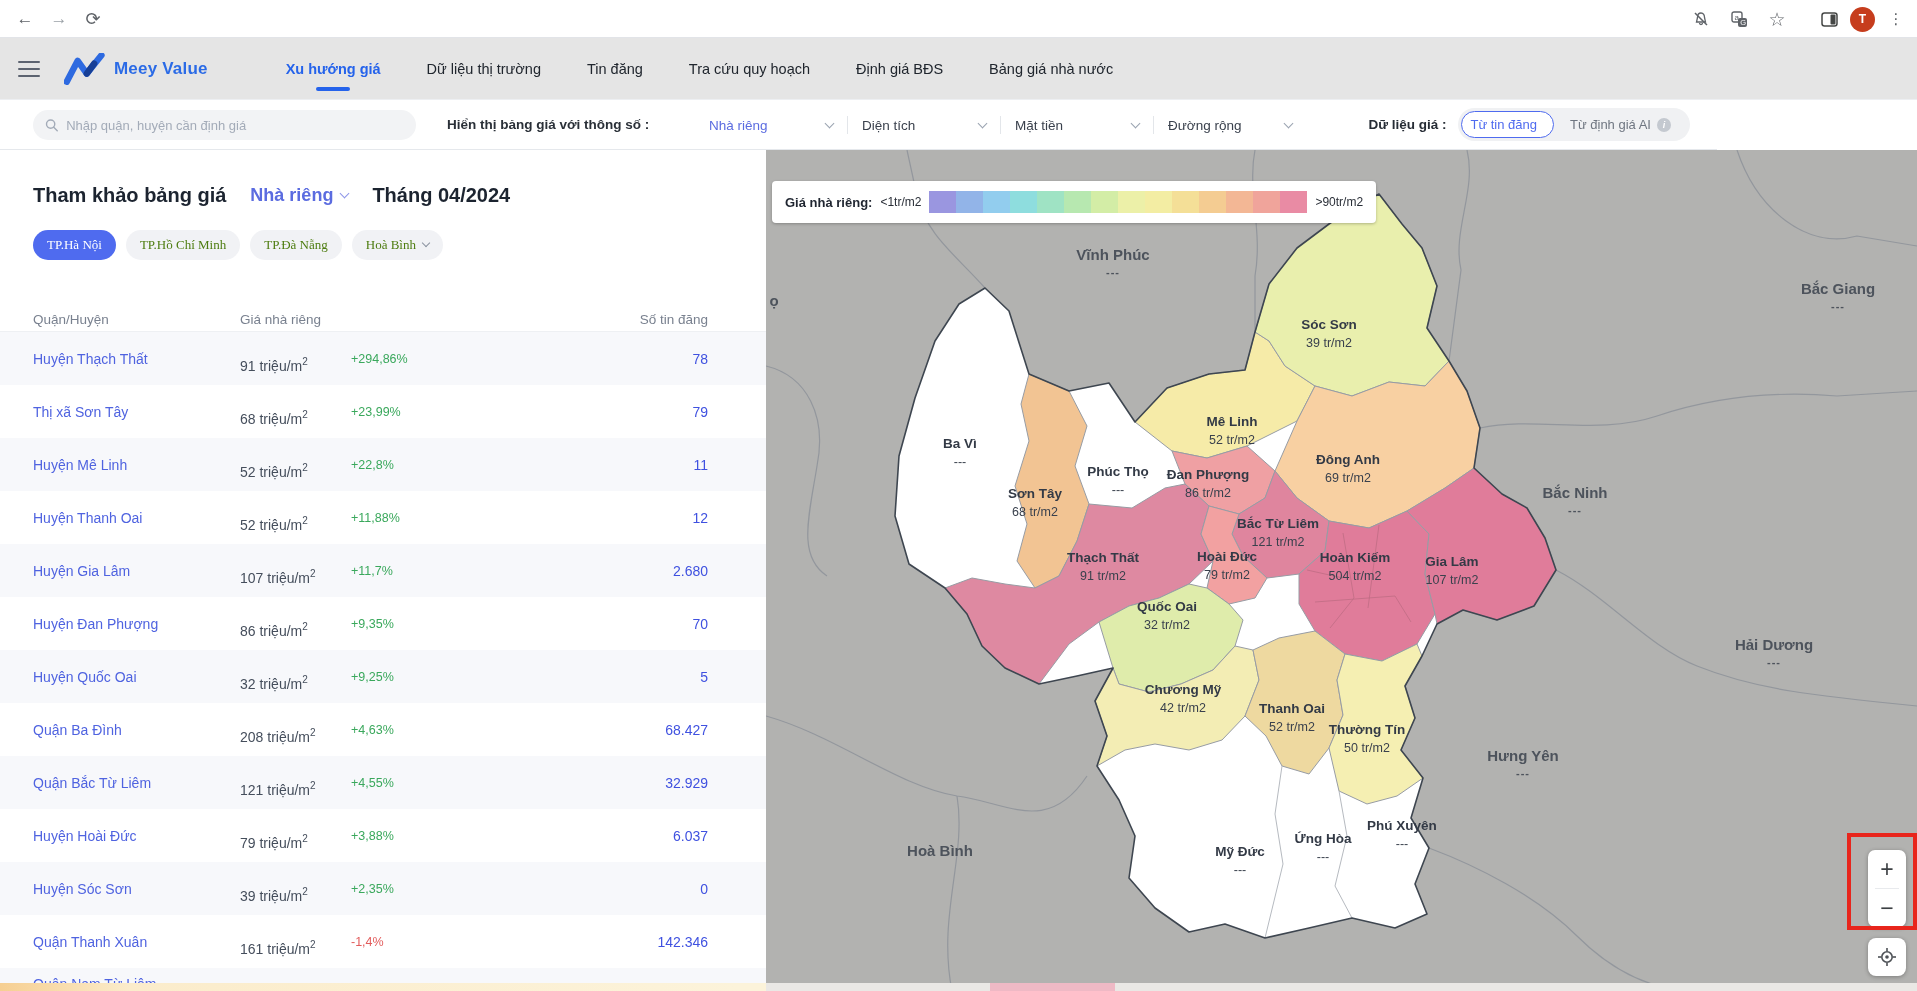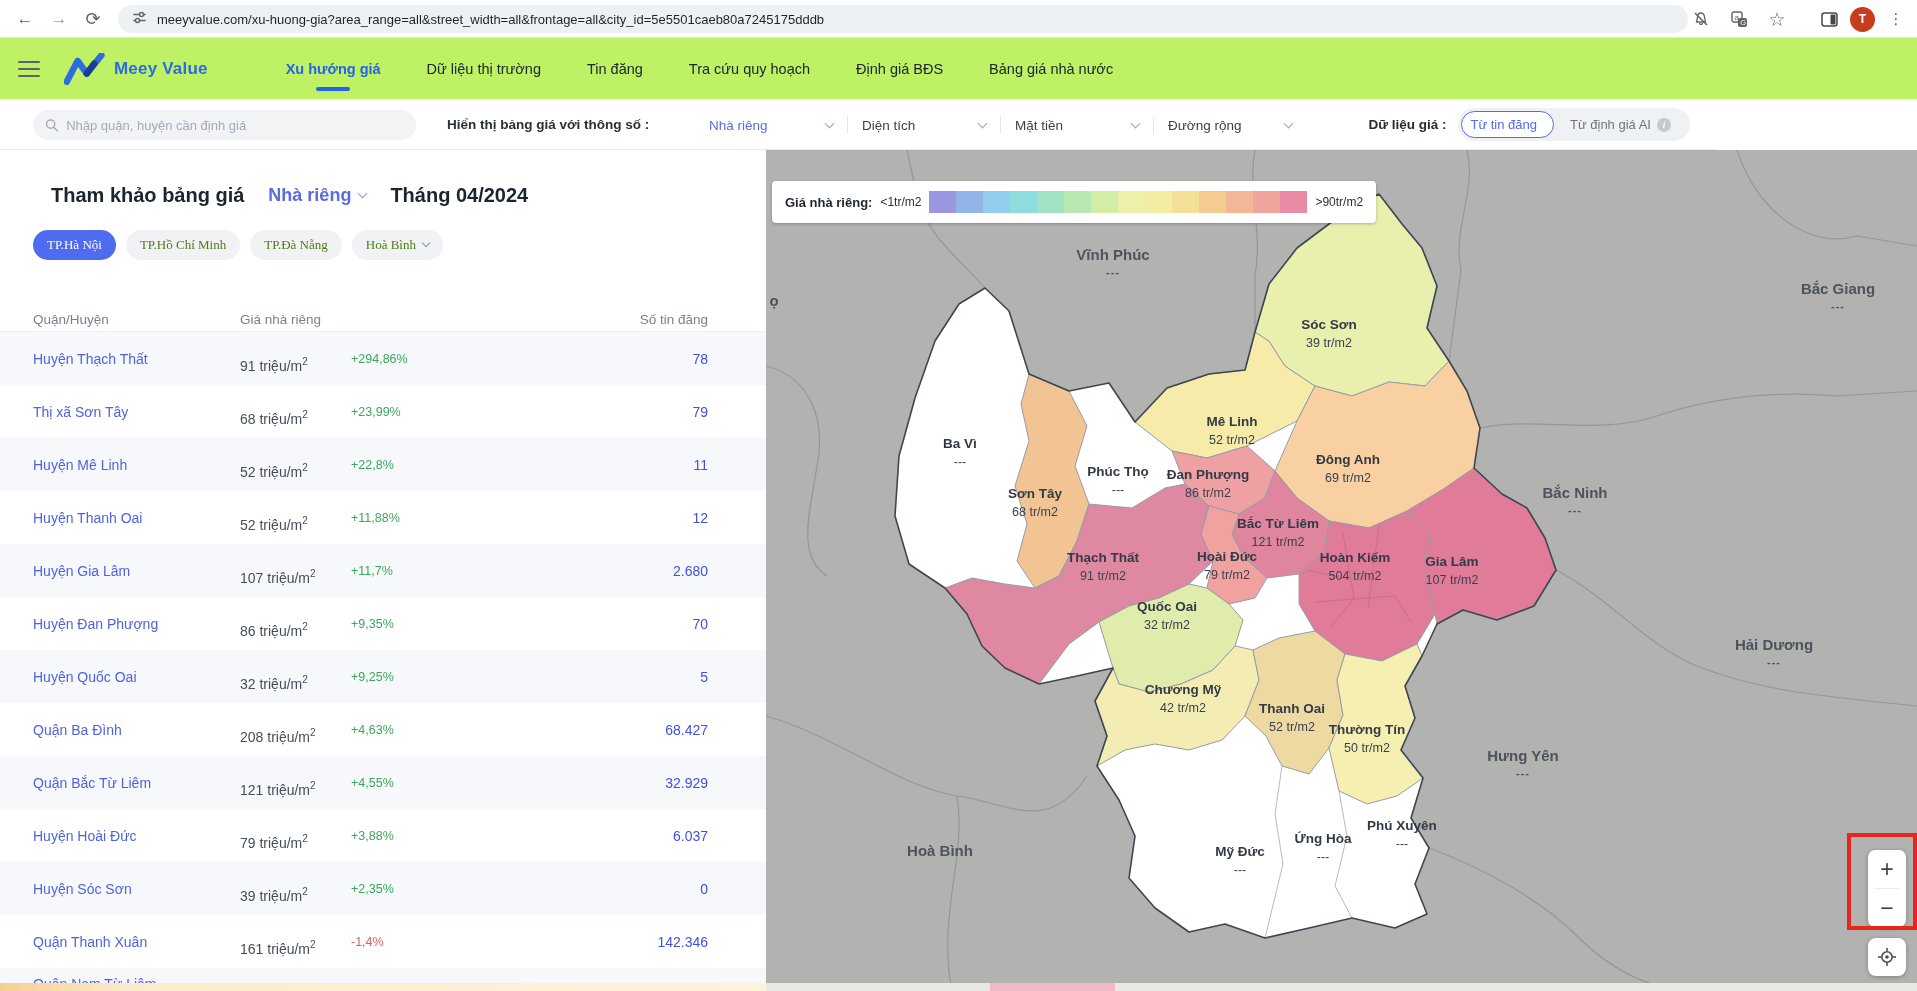--- a/index.html
+++ b/index.html
@@ -14,21 +14,21 @@
   .tb-ic.fwd { color:#9aa0a6; }
   .omnibox { position:absolute; left:118px; top:5px; width:1570px; height:28px; background:#eef1f4;
     border-radius:14px; display:flex; align-items:center; padding:0 14px; gap:10px; }
   .omni-url { font-size:13px; color:#1f2328; white-space:nowrap; overflow:hidden; }
   .tb-right { position:absolute; right:4px; top:0; height:38px; display:flex; align-items:center; gap:4px; }
   .avatar { width:25px; height:25px; border-radius:50%; background:#c63d1d; color:#fff; font-size:12px;
     font-weight:bold; display:flex; align-items:center; justify-content:center; }
   svg .ln { stroke:#5f6368; stroke-width:1.6; fill:none; stroke-linecap:round; }
 
   
-  .site-header { position:absolute; left:0; top:38px; width:1917px; height:62px; background:#bef264;
+  .site-header { position:absolute; left:0; top:38px; width:1917px; height:62px; background:#e5e5e5;
     border-bottom:1px solid #edeff2; display:flex; align-items:center; }
   .hamburger { width:22px; margin-left:18px; cursor:pointer; }
   .hamburger span { display:block; height:2px; background:#5c6370; margin:5px 0; border-radius:1px; }
   .logo { display:flex; align-items:center; gap:8px; margin-left:24px; cursor:pointer; }
   .logo-text { font-size:17px; font-weight:bold; color:#2b6be6; letter-spacing:.2px; }
   .nav { display:flex; gap:46px; margin-left:78px; }
   .nav a { font-size:14.5px; color:#20262e; font-weight:500; text-decoration:none; position:relative;
     padding:10px 0; cursor:pointer; }
   .nav a.active { color:#2563eb; font-weight:bold; }
   .nav a.active::after { content:""; position:absolute; left:50%; transform:translateX(-50%);
@@ -54,21 +54,21 @@
   .ps-label { font-size:13.5px; color:#262c35; font-weight:600; }
   .toggle-group { background:#f0f1f3; border-radius:17px; padding:3px; display:flex; align-items:center; }
   .tg-opt { font-size:13px; padding:5px 16px; border-radius:15px; color:#6f7681; cursor:pointer;
     display:flex; align-items:center; gap:6px; white-space:nowrap; }
   .tg-opt.sel { background:#fff; border:1px solid #4f6bef; color:#4f6bef;padding-left:8px; }
   .info-dot { width:14px; height:14px; border-radius:50%; background:#c4c9d0; color:#fff; font-size:9px;
     display:flex; align-items:center; justify-content:center; font-weight:bold; font-style:italic; }
 
   
   .panel { position:absolute; left:0; top:150px; width:766px; height:841px; background:#fff; overflow:hidden; }
-  .title-row { position:absolute; left:33px; top:34px; display:flex; align-items:center; gap:24px;margin-left:18px; }
+  .title-row { position:absolute; left:33px; top:34px; display:flex; align-items:center; gap:24px; }
   .p-title { font-size:20px; font-weight:bold; color:#1c2430; }
   .p-type { font-size:18px; font-weight:600; color:#5b6ce0; display:flex; align-items:center; gap:8px; cursor:pointer; }
   .p-type .chev { border-color:#8e96e8; }
   .p-month { font-size:20px; font-weight:bold; color:#1c2430; }
   .pills { position:absolute; left:33px; top:80px; display:flex; gap:10px;font-family:Liberation Serif, serif; }
   .pill { height:30px; border-radius:15px; background:#f1f2f5; color:#4d7c0f; font-size:13px;
     display:flex; align-items:center; padding:0 14px; gap:7px; cursor:pointer; white-space:nowrap; }
   .pill.active { background:#4f6bef; color:#fff; }
   .pill .chev { border-color:#8b93a0; width:6px; height:6px; }
 
@@ -125,31 +125,20 @@
     border-radius:8px; box-shadow:0 1px 4px rgba(0,0,0,.3); display:flex; align-items:center;
     justify-content:center; cursor:pointer; z-index:6; }
 </style>
 </head>
 <body>
 
 <div class="toolbar">
   <div class="tb-ic" style="margin-left:8px">←</div>
   <div class="tb-ic fwd">→</div>
   <div class="tb-ic" style="font-size:18px">⟳</div>
-  <div class="omnibox">
-    <span>
-      <svg width="15" height="15" viewBox="0 0 15 15">
-        <line class="ln" x1="2" y1="4.5" x2="13" y2="4.5"></line>
-          <circle cx="9.5" cy="4.5" r="2" fill="#fff" stroke="#5f6368" stroke-width="1.5"></circle>
-        <line class="ln" x1="2" y1="10.5" x2="13" y2="10.5"></line>
-          <circle cx="5.5" cy="10.5" r="2" fill="#fff" stroke="#5f6368" stroke-width="1.5"></circle>
-      </svg>
-    </span>
-    <span class="omni-url">meeyvalue.com/xu-huong-gia?area_range=all&amp;street_width=all&amp;frontage=all&amp;city_id=5e5501caeb80a7245175dddb</span>
-  </div>
   <div class="tb-right">
     <div class="tb-ic">
       <svg width="16" height="16" viewBox="0 0 16 16">
         <path d="M8 2 C5.5 2 4.5 4 4.5 6.5 L3.5 11 H12.5 L11.5 6.5 C11.5 4 10.5 2 8 2 Z M6.5 12 a1.5 1.5 0 0 0 3 0" fill="none" stroke="#5f6368" stroke-width="1.3"></path>
         <line x1="2" y1="2" x2="14" y2="14" stroke="#5f6368" stroke-width="1.5"></line>
       </svg>
     </div>
     <div class="tb-ic">
       <svg width="17" height="17" viewBox="0 0 17 17">
         <rect x="1" y="1" width="10" height="10" rx="2" fill="none" stroke="#5f6368" stroke-width="1.4"></rect>

